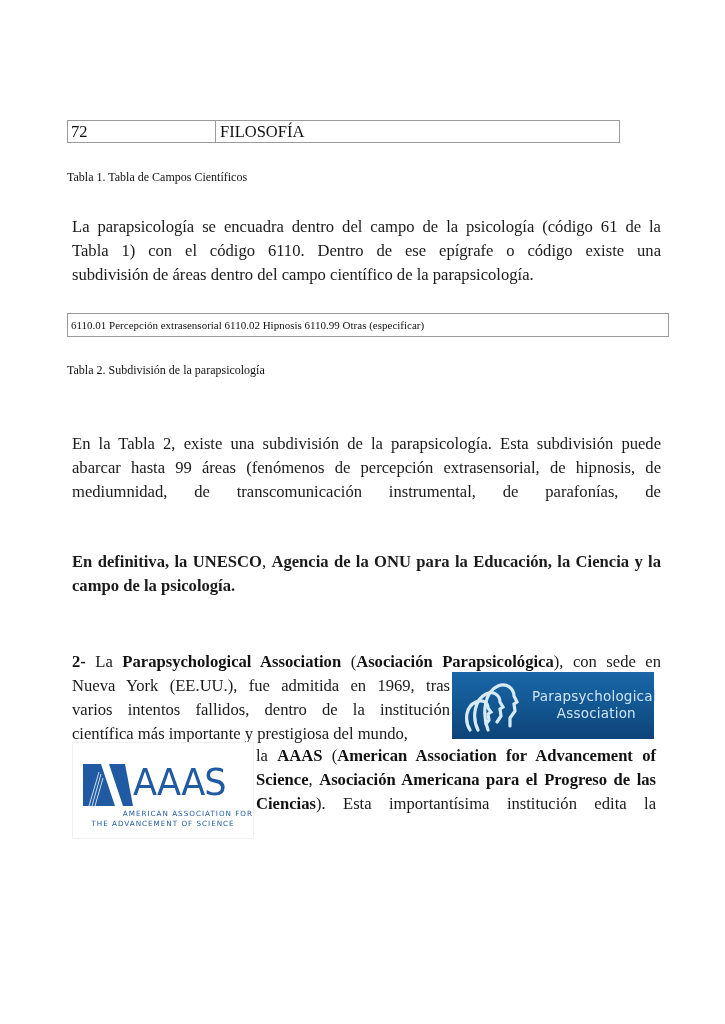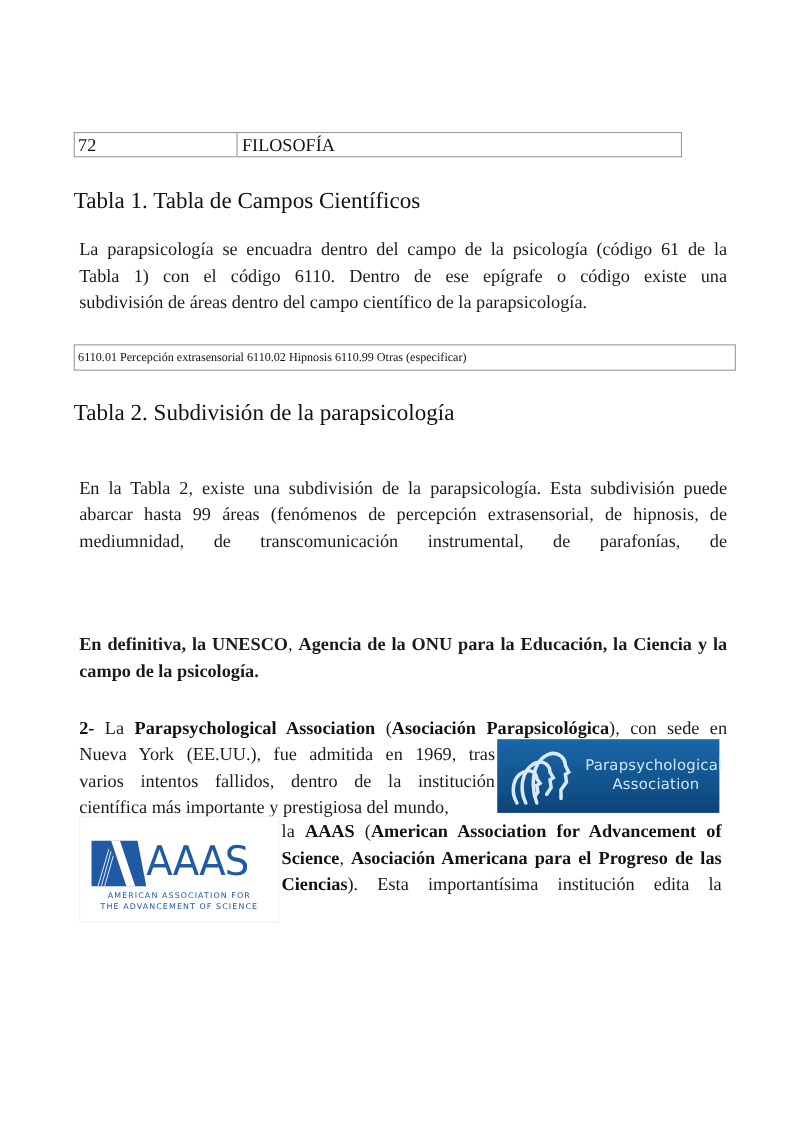--- a/index.html
+++ b/index.html
@@ -13,30 +13,30 @@
       position: absolute; border: 1px solid #9a9a9a; box-sizing: border-box;
       display: flex; align-items: center;
       font-family: "Liberation Serif", serif; font-size: 16.5px; color: #111;
     }
     .tbl1 { left: 67px; top: 120px; width: 553px; height: 23px; }
     .tbl1 .c1 { width: 148px; height: 100%; border-right: 1px solid #9a9a9a; padding-left: 3px; box-sizing: border-box; display:flex; align-items:center; }
     .tbl1 .c2 { padding-left: 4px; display:flex; align-items:center; }
     .tbl2 { left: 67px; top: 313px; width: 602px; height: 24px; padding-left: 3px; white-space: nowrap; font-size: 11px; }
     .caption {
       position: absolute; left: 67px; font-family: "Liberation Serif", serif;
-      font-size: 21px; color: #111; white-space: nowrap;
+      font-size: 12px; color: #111; white-space: nowrap;
     }
     .para {
       position: absolute; left: 72px; width: 589px;
       font-family: "Liberation Serif", serif; font-size: 16.6px; line-height: 23.8px;
       color: #1a1a1a; text-align: justify; margin: 0;
     }
     .para .ln { display: block; text-align: justify; text-align-last: justify; height: 23.8px; white-space: nowrap; }
     .para .ln.last { text-align-last: left; }
-    .bold { font-weight: bold; margin-top: 24px; }
+    .bold { font-weight: bold; }
     .b { font-weight: bold; color: #111; }
     .logo-pa {
       position: absolute; left: 452px; top: 672px; width: 202px; height: 67px;
       background: linear-gradient(180deg, #1a66a8 0%, #12558f 55%, #0d4478 100%);
       display: flex; align-items: center; box-sizing: border-box;
     }
     .logo-pa svg { position: absolute; left: 8px; top: 8px; }
     .logo-pa .txt {
       position: absolute; left: 80px; top: 16px; color: #cfe5f7;
       font-family: "DejaVu Sans", sans-serif; font-size: 13.5px; line-height: 17px; letter-spacing: 0.2px;
@@ -47,21 +47,21 @@
     }
     .logo-aaas .word {
       position: absolute; left: 60px; top: 18px; color: #1f5aa3;
       font-family: "DejaVu Sans", sans-serif; font-size: 37px; letter-spacing: -1px; font-weight: normal;
       transform: scaleX(0.95); transform-origin: left top;
     }
     .logo-aaas .sub {
       position: absolute; left: 0; width: 180px; text-align: center; color: #1f5aa3;
       font-family: "DejaVu Sans", sans-serif; font-size: 7.2px; letter-spacing: 1px;
     }
-    .logo-aaas .sub1 { top: 66px; }
+    .logo-aaas .sub1 { top: 66px; text-align: right; }
     .logo-aaas .sub2 { top: 76px; }
   </style>
 </head>
 <body>
 
 <div class="page">
 
   <div class="tbl tbl1">
     <div class="c1">72</div>
     <div class="c2">FILOSOFÍA</div>

